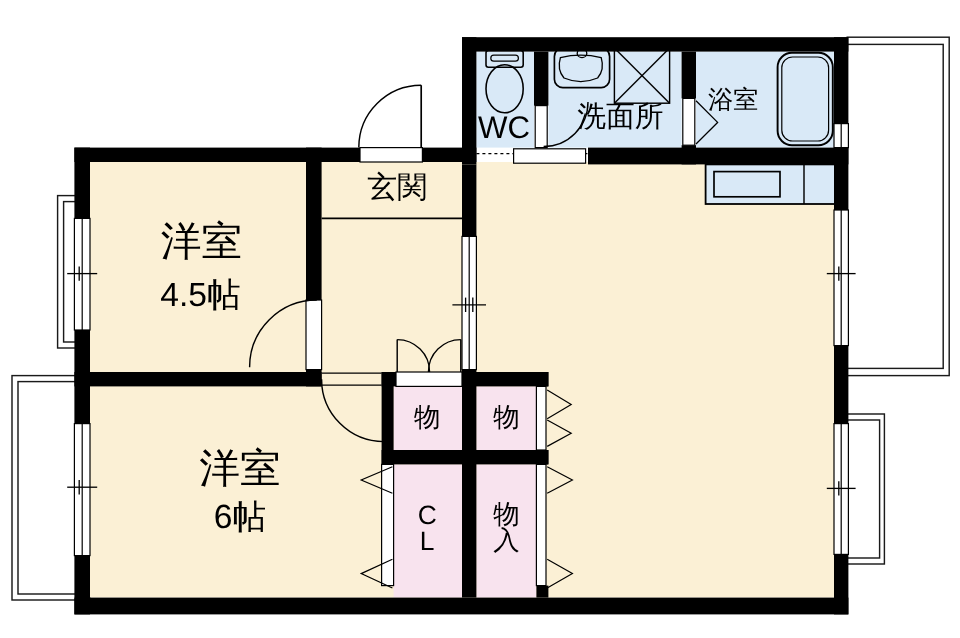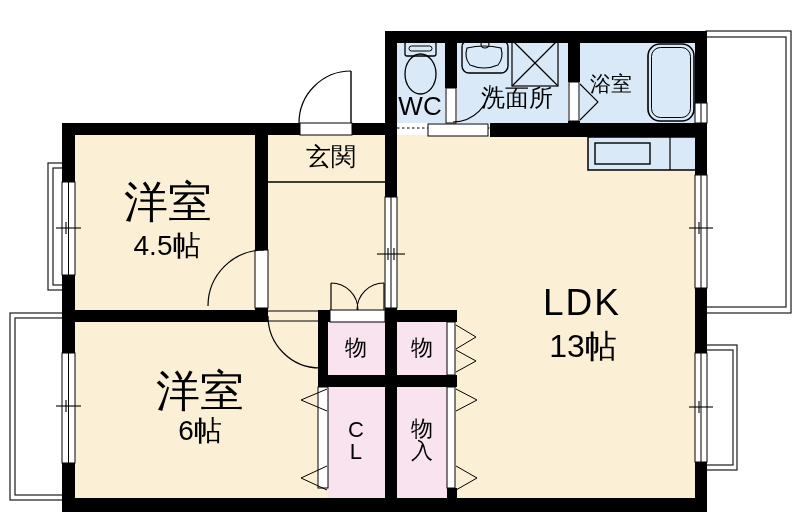--- a/index.html
+++ b/index.html
@@ -1,21 +1,21 @@
 <!DOCTYPE html>
 <html><head>
 <meta charset="utf-8">
 <style>
   html,body{margin:0;padding:0;background:#ffffff;}
   #plan{position:relative;width:800px;height:532px;background:#ffffff;overflow:hidden;
         font-family:"Liberation Sans","DejaVu Sans",sans-serif;}
   #plan svg{position:absolute;left:0;top:0;}
   .label{position:absolute;transform:translate(-50%,-50%);color:#000;
          white-space:pre-line;text-align:center;line-height:1.02;}
-  .lbl-room{font-size:44px;}
+  .lbl-room{font-size:34px;}
   .lbl-size{font-size:28px;}
   .lbl-ldk{font-size:37px;letter-spacing:2px;}
   .lbl-ldk-size{font-size:32px;}
   .lbl-genkan{font-size:25px;}
   .lbl-wc{font-size:26px;}
   .lbl-wet{font-size:24px;}
   .lbl-bath{font-size:21px;}
   .lbl-sto{font-size:22px;}
 </style>
 </head>
@@ -201,22 +201,20 @@
     <rect x="651.5" y="47.5" width="39" height="70" rx="9" stroke-width="1"></rect>
   </g>
 </svg>
 
   <div class="label lbl-room" style="left:168px;top:202px;">洋室</div>
   <div class="label lbl-size" style="left:167px;top:246px;">4.5帖</div>
 
   <div class="label lbl-room" style="left:200px;top:391px;">洋室</div>
   <div class="label lbl-size" style="left:200px;top:431px;text-align:right;">6帖</div>
 
-  <div class="label lbl-ldk" style="left:582px;top:303px;">LDK</div>
-  <div class="label lbl-ldk-size" style="left:583px;top:346px;">13帖</div>
 
   <div class="label lbl-genkan" style="left:331px;top:157px;">玄関</div>
   <div class="label lbl-wc" style="left:420px;top:106px;">WC</div>
   <div class="label lbl-wet" style="left:517px;top:98px;">洗面所</div>
   <div class="label lbl-bath" style="left:611px;top:84px;">浴室</div>
 
   <div class="label lbl-sto" style="left:356px;top:348px;">物</div>
   <div class="label lbl-sto" style="left:422px;top:348px;">物</div>
   <div class="label lbl-sto" style="left:356px;top:441px;">C
 L</div>

